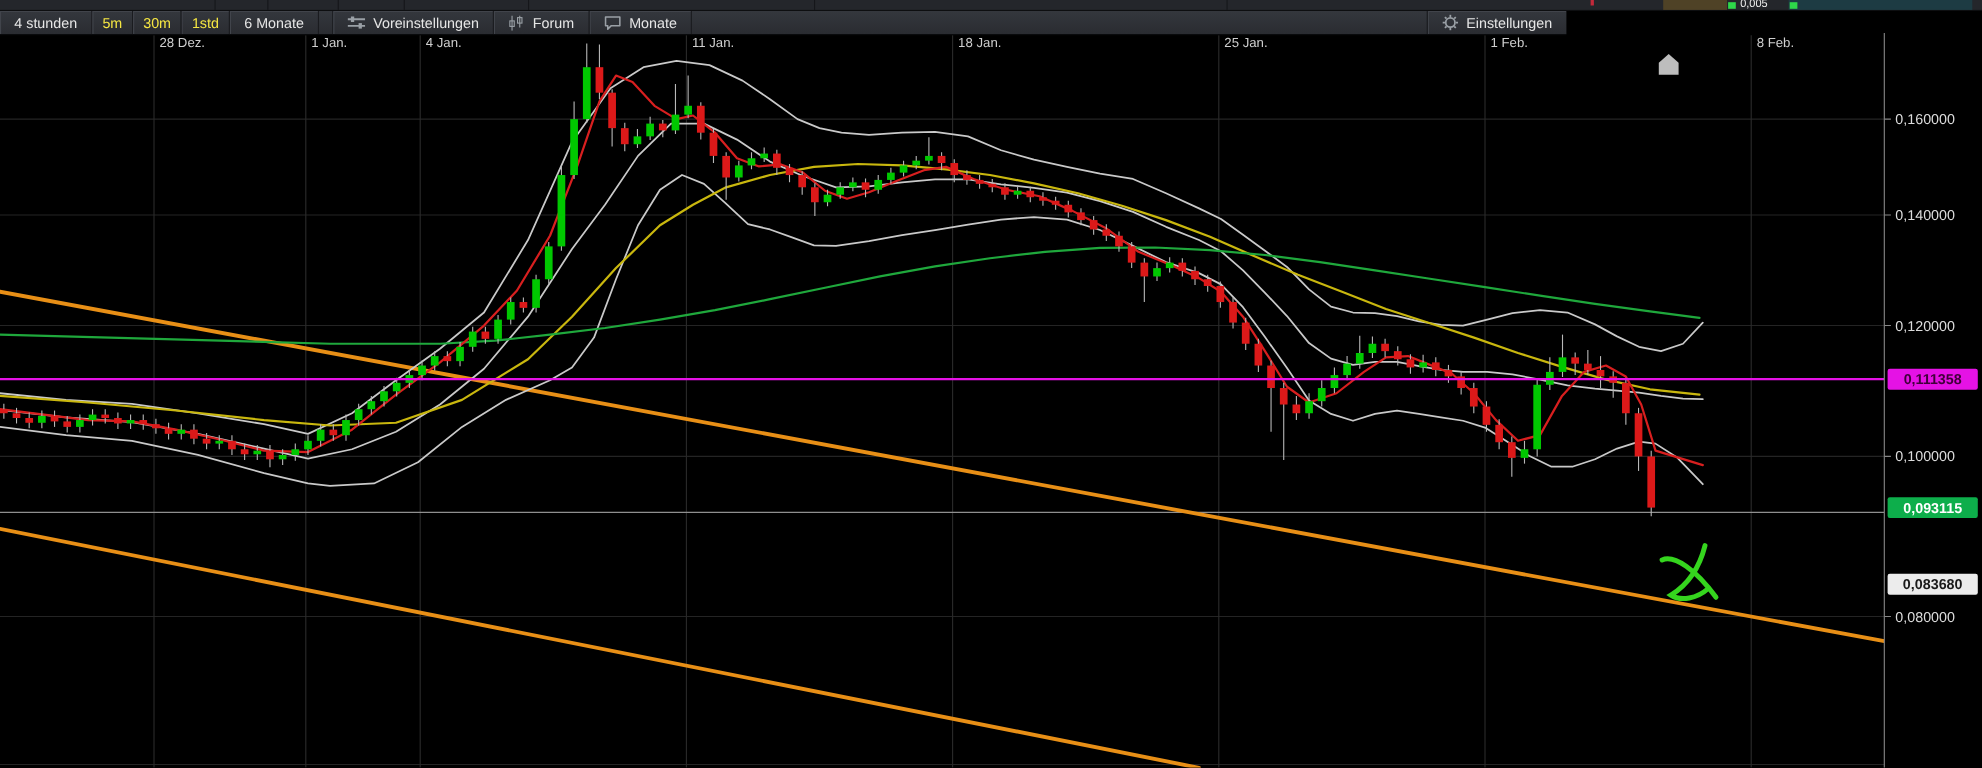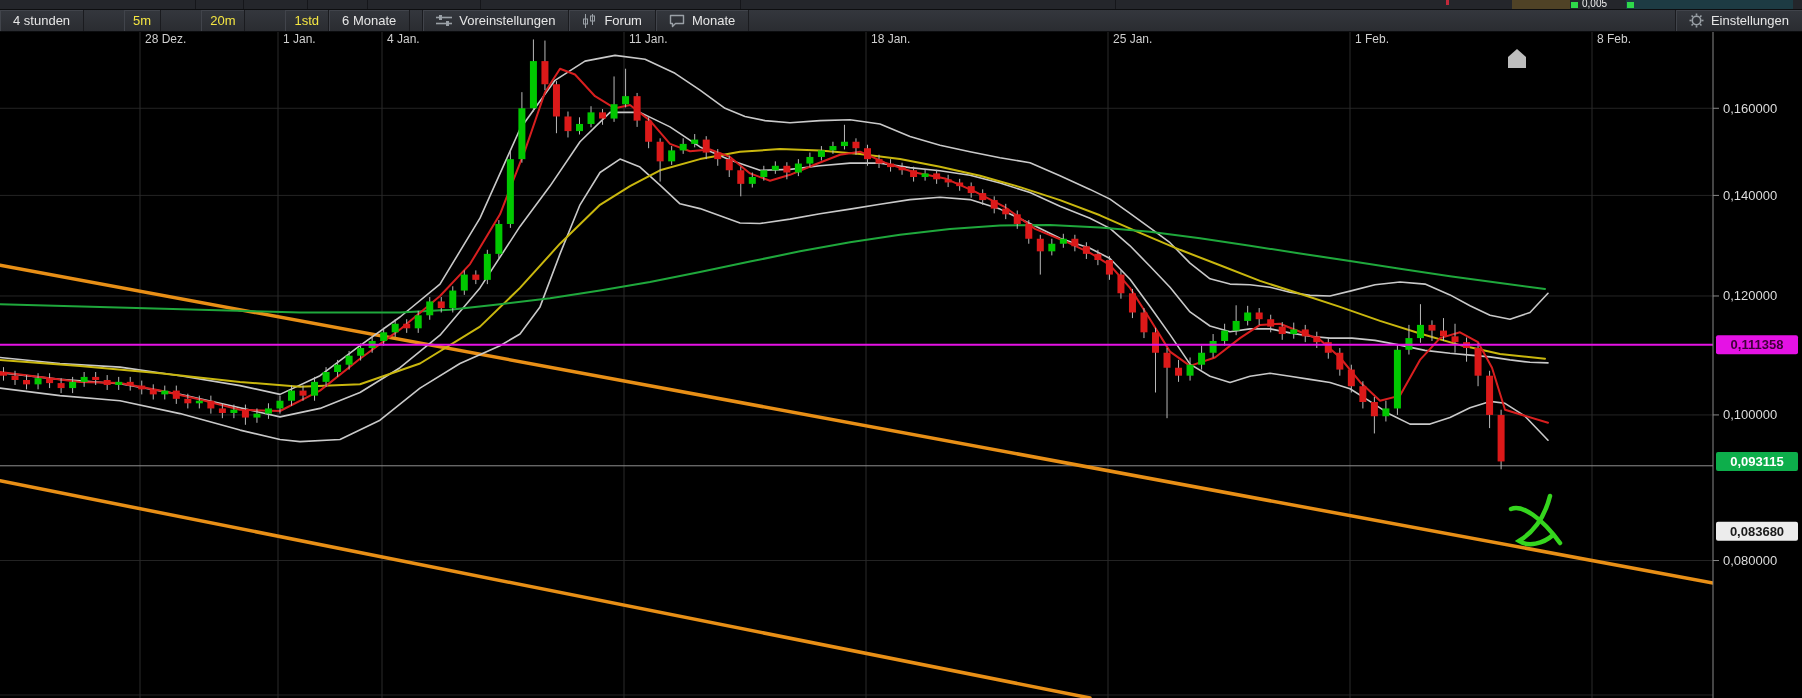--- a/index.html
+++ b/index.html
@@ -7,26 +7,26 @@
        font-family:"Liberation Sans",sans-serif;-webkit-font-smoothing:antialiased;}
   
   .topstrip{position:absolute;left:0;top:0;width:1802px;height:9px;background:#24262b;
             border-bottom:1px solid #0d0e10;overflow:hidden;z-index:3;}
   .topstrip .sep{position:absolute;top:0;width:1px;height:9px;background:#15161a;}
   .cell{position:absolute;top:0;height:9px;}
   .sq{position:absolute;top:2px;width:7px;height:6px;}
   .strip-val{position:absolute;top:-2px;color:#efefef;font-size:10px;line-height:11px;}
   .redtick{position:absolute;top:0;width:3px;height:5px;}
   
-  .toolbar{position:absolute;left:0;top:10px;width:1802px;height:21px;
+  .toolbar{position:absolute;left:0;top:10px;width:1424px;height:21px;
            background:linear-gradient(#34373d,#2a2c31);border-bottom:1px solid #0b0c0e;
            display:flex;align-items:stretch;z-index:3;color:#e6e6e6;font-size:13px;}
   .tb-btn{display:flex;align-items:center;padding:0 13px;white-space:nowrap;cursor:pointer;
           border-right:1px solid #1a1b1f;box-shadow:inset 1px 1px 0 #41444b;}
-  .tb-yellow{color:#f5e642;padding:0 9px;margin-left:40px;}
+  .tb-yellow{color:#f5e642;padding:0 9px;}
   .tb-gap{width:12px;border-right:1px solid #1a1b1f;}
   .tb-fill{flex:1;}
   .tb-right{border-left:1px solid #1a1b1f;border-right:none;margin-left:21px;}
   .ticon{margin-right:7px;display:inline-flex;}
   
   #chart{position:absolute;left:0;top:0;z-index:1;cursor:crosshair;}
 </style>
 </head>
 <body>
 
@@ -47,21 +47,21 @@
 </div>
 
 <div class="toolbar">
   <div class="tb-btn">
     <span>4 stunden</span>
   </div>
   <div class="tb-btn tb-yellow">
     <span>5m</span>
   </div>
   <div class="tb-btn tb-yellow">
-    <span>20m</span>
+    <span>30m</span>
   </div>
   <div class="tb-btn tb-yellow">
     <span>1std</span>
   </div>
   <div class="tb-btn">
     <span>6 Monate</span>
   </div>
   <div class="tb-gap"></div>
   <div class="tb-btn">
     <span class="ticon">

